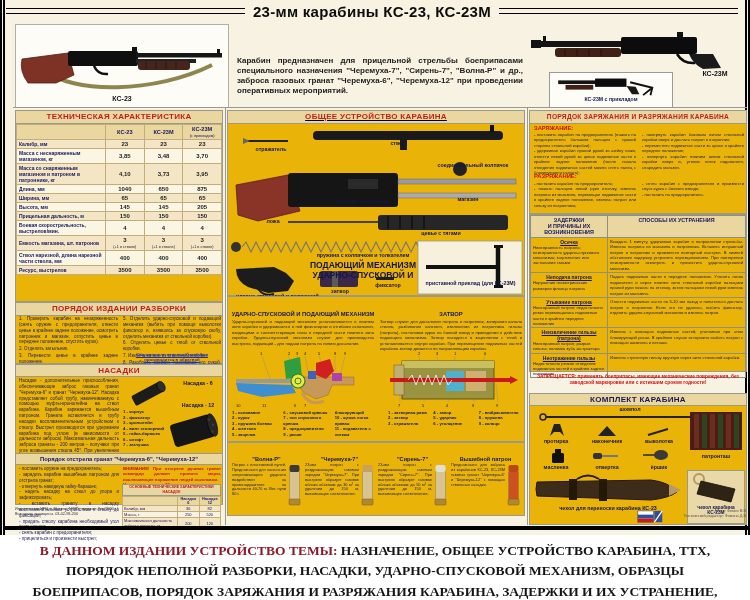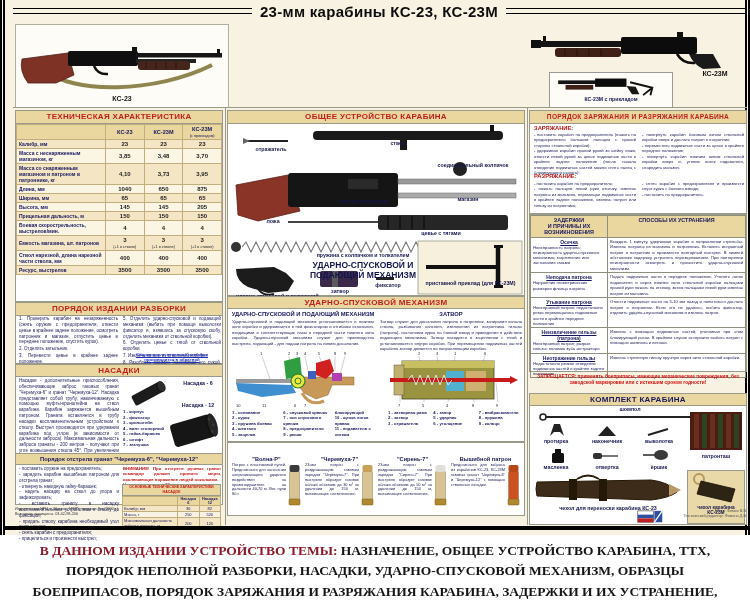--- a/index.html
+++ b/index.html
@@ -1,25 +1,25 @@
 <!DOCTYPE html>
 <html><head>
 <meta charset="utf-8">
 <style>
   html,body{margin:0;padding:0;width:750px;height:600px;overflow:hidden;background:#fff;
     font-family:"Liberation Sans",sans-serif;}
   .abs{position:absolute;}
   .poster{position:absolute;left:0;top:0;width:750px;height:535px;background:#f7f2e2;
     border-left:5px double #000;border-right:5px double #000;box-sizing:border-box;}
   
-  .title-row{position:absolute;left:8px;top:1px;width:732px;height:20px;display:flex;align-items:center;text-align:center;}
+  .title-row{position:absolute;left:1px;top:1px;width:732px;height:20px;display:flex;align-items:center;text-align:center;}
   .title-rule{flex:1;height:4px;border-top:1.6px solid #000;border-bottom:1.2px solid #000;}
   .title-text{font-size:15px;font-weight:bold;color:#0d0d0d;padding:0 8px;white-space:nowrap;letter-spacing:.3px;}
   
-  .panel{position:absolute;background:#ffffff;border:1px solid #9a9a8a;box-sizing:border-box;}
+  .panel{position:absolute;background:#eab308;border:1px solid #9a9a8a;box-sizing:border-box;}
   .hdr{background:#ead69f;border-bottom:1px solid #9a9a8a;color:#c01f1f;font-weight:bold;
     text-align:center;font-size:8px;line-height:12px;height:12px;letter-spacing:.3px;}
   .hdr.navy{color:#17175e;}
   .tiny{font-size:4.5px;line-height:1.3;color:#23235e;text-align:justify;}
   .pre{white-space:pre-line;}
   .lbl{font-weight:bold;color:#15154e;font-size:5.3px;text-align:center;line-height:1.1;}
   .red{color:#c41414;}
   .gun-label{font-weight:bold;font-size:7px;color:#111;text-align:center;}
   
   table{border-collapse:collapse;}
@@ -86,20 +86,21 @@
       <rect x="122" y="36" width="52" height="9" rx="3" fill="#46251d"></rect>
       <line x1="130" y1="37" x2="130" y2="44" stroke="#2a140f" stroke-width="1"></line>
       <line x1="140" y1="37" x2="140" y2="44" stroke="#2a140f" stroke-width="1"></line>
       <line x1="150" y1="37" x2="150" y2="44" stroke="#2a140f" stroke-width="1"></line>
       <line x1="160" y1="37" x2="160" y2="44" stroke="#2a140f" stroke-width="1"></line>
       <rect x="201" y="24" width="3" height="5" fill="#111"></rect>
     </svg>
     <div class="gun-label">КС-23</div>
   </div>
 
+  <div class="abs" style="left:232px;top:56px;width:286px;font-size:8px;font-weight:bold;color:#1c1c1c;line-height:1.25;text-align:justify;">Карабин предназначен для прицельной стрельбы боеприпасами специального назначения "Черемуха-7", "Сирень-7", "Волна-Р" и др., заброса газовых гранат "Черемуха-6", "Черемуха-12" при проведении оперативных мероприятий.</div>
 
   <div class="abs" style="left:522px;top:24px;width:222px;height:82px;">
     <svg viewBox="0 0 210 46" style="width:210px;height:46px;">
       <rect x="4" y="16" width="10" height="8" fill="#111"></rect>
       <rect x="12" y="17" width="150" height="6" fill="#141414"></rect>
       <rect x="16" y="12" width="3" height="5" fill="#111"></rect>
       <rect x="28" y="24" width="66" height="9" rx="3" fill="#3f2118"></rect>
       <line x1="38" y1="25" x2="38" y2="32" stroke="#241008" stroke-width="1"></line>
       <line x1="50" y1="25" x2="50" y2="32" stroke="#241008" stroke-width="1"></line>
       <line x1="62" y1="25" x2="62" y2="32" stroke="#241008" stroke-width="1"></line>
@@ -287,21 +288,21 @@
             <tr>
               <td class="tl">Максимальная дальность заброса гранаты, м</td>
               <td>200</td>
               <td>120</td>
             </tr>
           </tbody>
       </table>
     </div>
   </div>
 
-  <div class="panel" style="left:222px;top:110px;width:298px;height:186px;">
+  <div class="panel" style="left:222px;top:110px;width:298px;height:186px;text-decoration:underline;">
     <div class="hdr">ОБЩЕЕ УСТРОЙСТВО КАРАБИНА</div>
     <svg class="abs" style="left:0;top:12px;width:296px;height:172px;" viewBox="0 0 296 172">
       <line x1="15" y1="18" x2="60" y2="18" stroke="#222" stroke-width="2"></line>
       <polygon points="15,15 22,18 15,21" fill="#666"></polygon>
       <rect x="85" y="8" width="190" height="9" rx="4" fill="#1a1a1a"></rect>
       <rect x="262" y="2" width="4" height="7" fill="#111"></rect>
       <rect x="172" y="17" width="7" height="10" fill="#1a1a1a"></rect>
       <circle cx="232" cy="46" r="7" fill="#222"></circle>
       <polygon points="8,62 60,52 72,88 30,98 10,92" fill="#8a3428" stroke="#58221a" stroke-width="0.8"></polygon>
       <rect x="60" y="50" width="110" height="34" rx="3" fill="#151515"></rect>
@@ -330,31 +331,30 @@
     </svg>
     <div class="lbl abs" style="left:8px;top:36px;width:70px;">отражатель</div>
     <div class="lbl abs" style="left:150px;top:30px;width:40px;">ствол</div>
     <div class="lbl abs" style="left:195px;top:52px;width:100px;">соединительный колпачок</div>
     <div class="lbl abs" style="left:95px;top:88px;width:80px;">ствольная коробка</div>
     <div class="lbl abs" style="left:215px;top:86px;width:50px;">магазин</div>
     <div class="lbl abs" style="left:25px;top:108px;width:40px;">ложа</div>
     <div class="lbl abs" style="left:178px;top:120px;width:70px;">цевье с тягами</div>
     <div class="lbl abs" style="left:55px;top:142px;width:160px;">пружина с колпачком и толкателем</div>
     <div class="abs" style="left:30px;top:150px;width:210px;text-align:center;font-weight:bold;font-size:8.5px;color:#14144e;line-height:1.15;">
+      <div>ПОДАЮЩИЙ МЕХАНИЗМ</div>
       <div>УДАРНО-СПУСКОВОЙ И</div>
-      <div>ПОДАЮЩИЙ МЕХАНИЗМ</div>
     </div>
     <div class="lbl abs" style="left:2px;top:183px;width:95px;background:rgba(250,245,230,.0);">ударно-спусковой и подающий механизм</div>
     <div class="lbl abs" style="left:92px;top:178px;width:40px;">затвор</div>
     <div class="lbl abs" style="left:140px;top:172px;width:40px;">фиксатор</div>
     <div class="lbl abs" style="left:195px;top:170px;width:95px;">приставной приклад (для КС-23М)</div>
   </div>
 
   <div class="panel" style="left:222px;top:296px;width:298px;height:146px;">
-    <div class="hdr" style="height:11px;line-height:11px;">УДАРНО-СПУСКОВОЙ МЕХАНИЗМ</div>
     <div class="subhdr abs" style="left:2px;top:14px;width:146px;">УДАРНО-СПУСКОВОЙ И ПОДАЮЩИЙ МЕХАНИЗМ</div>
     <div class="subhdr abs" style="left:150px;top:14px;width:146px;">ЗАТВОР</div>
     <div class="abs tiny" style="left:4px;top:22px;width:142px;height:28px;font-size:4.2px;">Ударно-спусковой и подающий механизм устанавливается в нижнем окне коробки и удерживается в ней фиксатором и отгибами основания, входящими в соответствующие пазы в передней части нижнего окна коробки. Ударно-спусковой механизм служит для производства выстрела, подающий - для подачи патрона на линию досылания.</div>
     <div class="abs tiny" style="left:152px;top:22px;width:142px;height:28px;font-size:4.2px;">Затвор служит для досылания патрона в патронник, запирания канала ствола, разбивания капсюля, извлечения из патронника гильзы (патрона), постановки курка на боевой взвод и приведения в действие подающего механизма. Затвор находится в зацеплении с тягой и устанавливается внутри коробки. При перемещении подвижных частей карабина затвор движется по направляющим коробки.</div>
     <svg class="abs" style="left:4px;top:52px;width:150px;height:60px;" viewBox="0 0 150 60">
       <g font-size="4" fill="#223" font-family="sans-serif">
         <text x="28" y="6">1</text>
           <text x="56" y="6">2</text>
           <text x="64" y="6">3</text>
         <text x="72" y="6">4</text>

